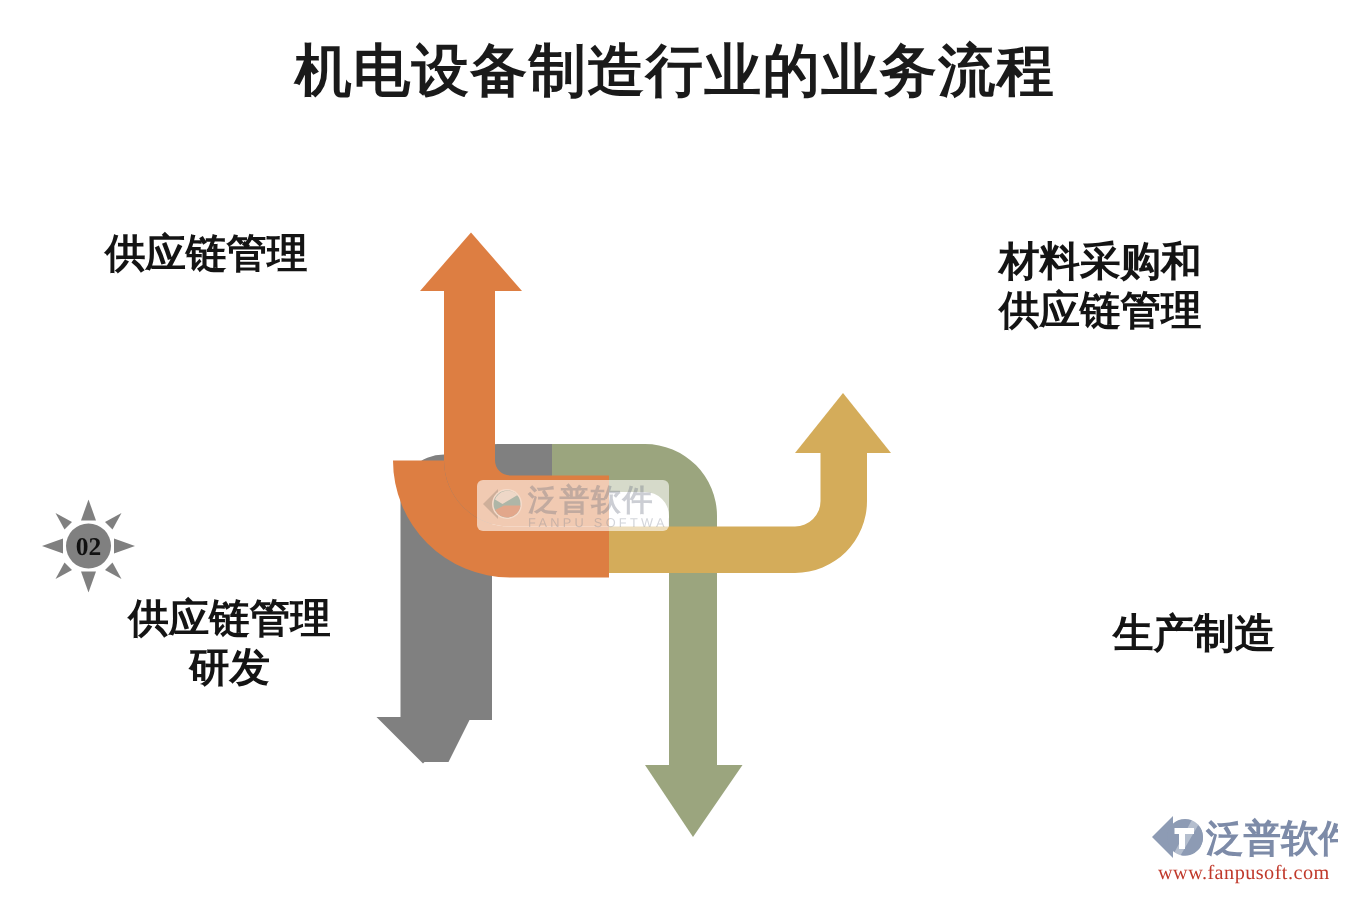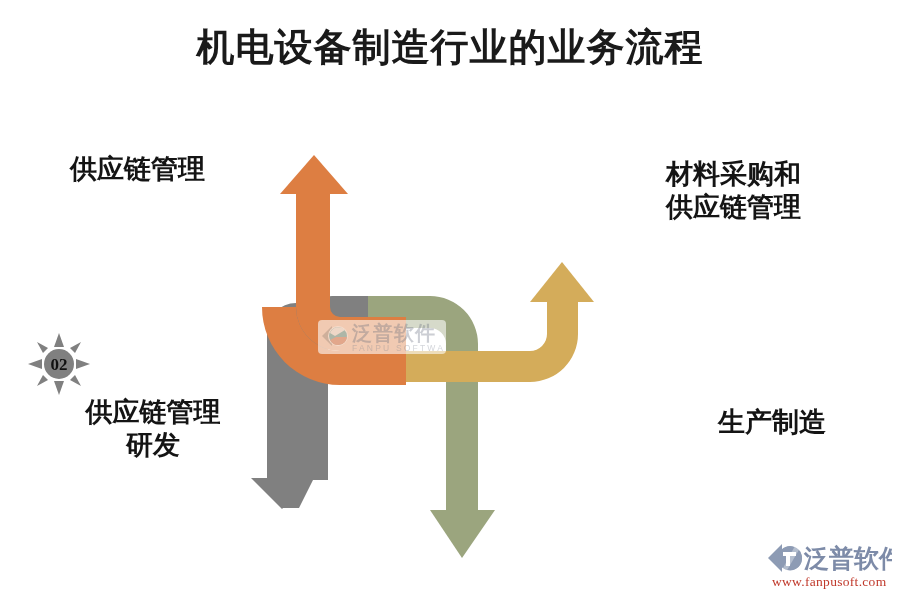--- a/index.html
+++ b/index.html
@@ -43,21 +43,21 @@
     font-size: 27px;
     font-weight: bold;
     color: #141414;
     line-height: 1.22;
     font-family: "Liberation Serif", "DejaVu Serif", serif;
     white-space: pre-line;
   }
   .label-01 { left: 70px;  top: 153px; text-align: left; }
   .label-02 { left: 58px;  top: 396px; width: 190px; text-align: center; }
   .label-03 { left: 666px; top: 158px; text-align: left; }
-  .label-04 { left: 718px; top: 406px; text-align: center; }
+  .label-04 { left: 742px; top: 406px; text-align: center; }
 
   .badge {
     position: absolute;
     width: 62px;
     height: 62px;
   }
   .badge-01 { left: 23px;  top: 88px; }
   .badge-02 { left: 28px;  top: 333px; }
   .badge-03 { left: 600px; top: 98px; }
   .badge-04 { left: 630px; top: 343px; }

